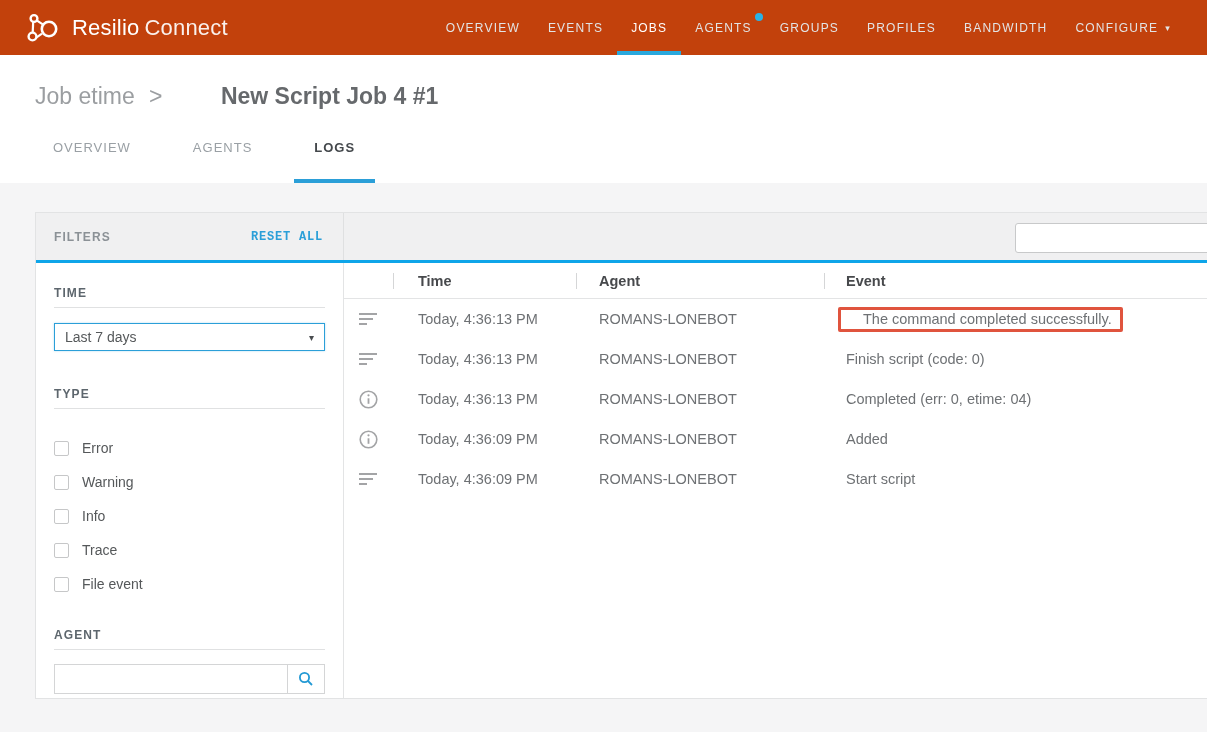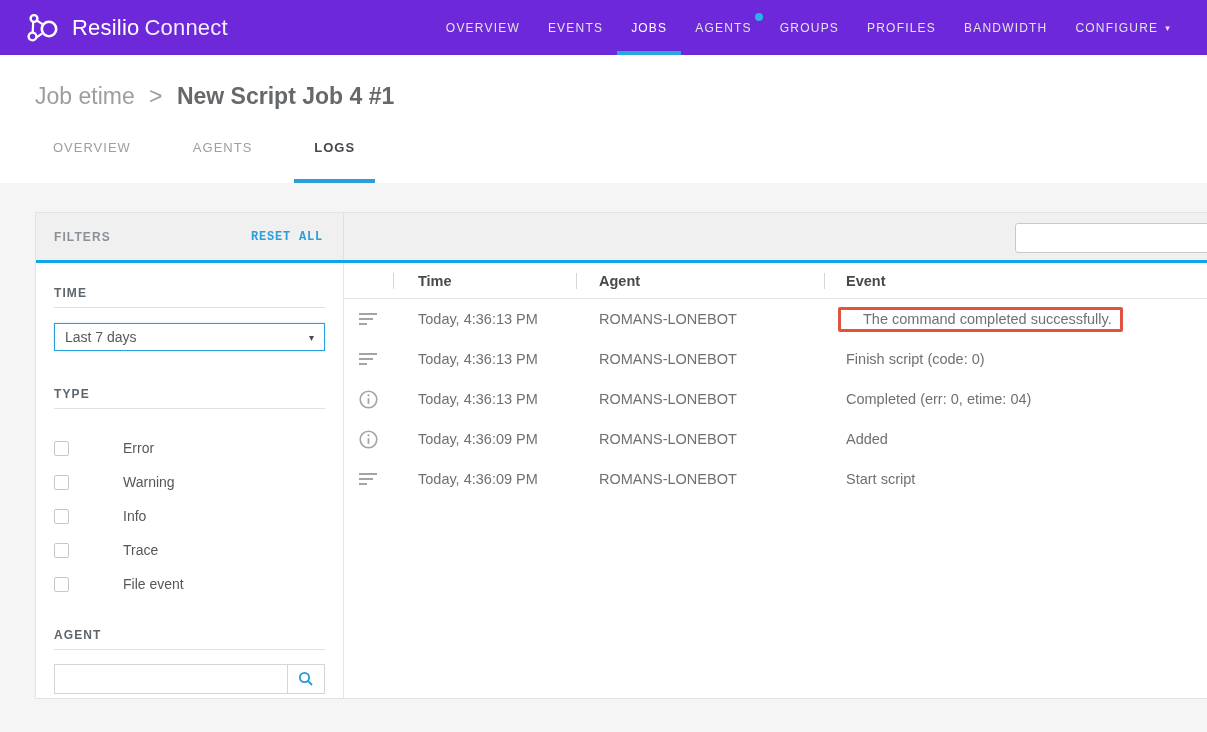--- a/index.html
+++ b/index.html
@@ -7,21 +7,21 @@
   body {
     font-family:"Liberation Sans", sans-serif;
     background:#f5f5f6;
     position:relative;
     color:#6e7174;
   }
 
   
   .navbar {
     position:absolute; top:0; left:0; width:100%; height:55px;
-    background:#6d28d9; display:flex; align-items:center;
+    background:#c2410c; display:flex; align-items:center;
     padding:0 22px 0 26px;
   }
   .brand { display:flex; align-items:center; cursor:pointer; }
   .brand svg { display:block; margin-right:12px; }
   .brand-text { font-size:22px; color:#ffffff; letter-spacing:.2px; }
   .brand-text .b1 { font-weight:500; }
   .brand-text .b2 { font-weight:300; opacity:.92; margin-left:5px; }
   .nav-menu { margin-left:auto; display:flex; height:55px; }
   .nav-item {
     position:relative; display:flex; align-items:center;
@@ -37,21 +37,21 @@
     position:absolute; top:13px; right:3px; width:8px; height:8px;
     border-radius:50%; background:#29b2e8;
   }
   .nav-caret { font-size:9px; margin-left:7px; color:#e3e4e5; }
 
   
   .subheader { position:absolute; top:55px; left:0; width:100%; height:128px; background:#ffffff; }
   .breadcrumb { position:absolute; top:28px; left:35px; font-size:23px; }
   .crumb-parent { color:#9b9ea1; cursor:pointer; }
   .crumb-sep { color:#9b9ea1; margin:0 8px; }
-  .crumb-current { color:#66696c; font-weight:600; }
+  .crumb-current { color:#66696c; font-weight:600;margin-left:44px; }
 
   .tabs { position:absolute; left:33px; bottom:0; display:flex; }
   .tab {
     position:relative; padding:0 20px; margin-right:22px; height:43px;
     display:flex; align-items:flex-start; cursor:pointer;
     font-size:13px; letter-spacing:1px; color:#9aa0a5; font-weight:400;
   }
   .tab.active { color:#44484c; font-weight:600; }
   .tab.active::after {
     content:""; position:absolute; left:0; right:0; bottom:0; height:4px; background:#2b9fd8;
@@ -99,21 +99,21 @@
 
   .time-select {
     margin-top:15px; height:28px; border:1px solid #2b9fd8; border-radius:0;
     background:#fff; display:flex; align-items:center; justify-content:space-between;
     padding:0 10px; cursor:pointer; box-shadow:0 0 2px rgba(43,159,216,.35);
   }
   .time-select-value { font-size:14px; color:#55585a; }
   .select-caret { font-size:10px; color:#4a4d50; }
 
   .checkbox-list { margin-top:22px; }
-  .checkbox-row { display:flex; align-items:center; height:34px; cursor:pointer;gap:41px; }
+  .checkbox-row { display:flex; align-items:center; height:34px; cursor:pointer; }
   .checkbox-box {
     width:15px; height:15px; border:1px solid #c6c7c8; border-radius:2px;
     background:#fff; flex:none;
   }
   .checkbox-label { font-size:14px; color:#55585a; margin-left:13px; }
 
   .agent-search { margin-top:14px; display:flex; height:30px; }
   .agent-search input {
     flex:1; min-width:0; border:1px solid #d4d5d6; border-right:none;
     padding:0 8px; font-size:14px; color:#55585a; outline:none; background:#fff;

